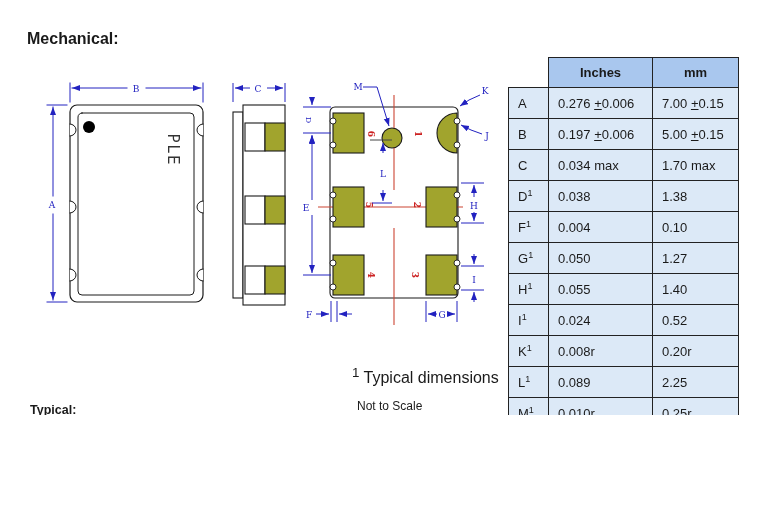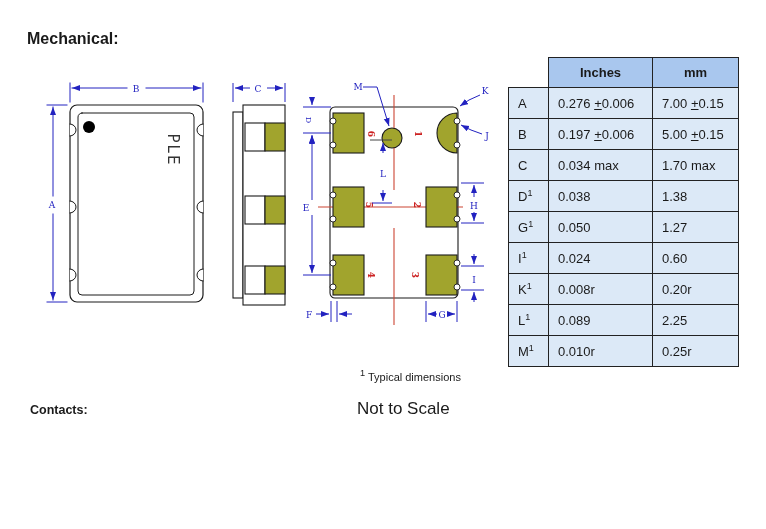--- a/index.html
+++ b/index.html
@@ -12,22 +12,22 @@
   #dimtable th,#dimtable td{border:1px solid #222;padding:0 0 0 9px;text-align:left;font-weight:normal;}
   #dimtable .corner{border:0;background:#fff;}
   #dimtable thead th.hd{background:#a9c7ee;font-weight:bold;text-align:center;height:29px;padding:0 16px;}
   #dimtable tbody th,#dimtable tbody td{background:#dce9f7;height:30px;}
   #dimtable col.c-lab{width:40px;}
   #dimtable col.c-in{width:104px;}
   #dimtable col.c-mm{width:86px;}
   #dimtable sup{font-size:9px;}
   .upl{text-decoration:underline;}
   
-  #notes{position:absolute;left:352px;top:365px;font-size:11px;line-height:16px;margin-left:8px;}
-  #note-scale{position:absolute;left:357px;top:399px;font-size:17px;}
+  #notes{position:absolute;left:352px;top:365px;font-size:16px;line-height:16px;}
+  #note-scale{position:absolute;left:357px;top:399px;font-size:12px;}
   #contacts{position:absolute;left:30px;top:370px;font-size:12.5px;line-height:16px;white-space:pre;}
   #contacts .b{font-weight:bold;}
 </style>
 </head>
 <body>
 
 <div id="stage">
 
   <div id="title">Mechanical:</div>
 
@@ -223,28 +223,38 @@
           <th>C</th>
           <td>0.034 max</td>
           <td>1.70 max</td>
         </tr>
         <tr>
           <th>D<sup>1</sup></th>
           <td>0.038</td>
           <td>1.38</td>
         </tr>
         <tr>
+          <th>F<sup>1</sup></th>
+          <td>0.004</td>
+          <td>0.10</td>
+        </tr>
+        <tr>
           <th>G<sup>1</sup></th>
           <td>0.050</td>
           <td>1.27</td>
         </tr>
         <tr>
+          <th>H<sup>1</sup></th>
+          <td>0.055</td>
+          <td>1.40</td>
+        </tr>
+        <tr>
           <th>I<sup>1</sup></th>
           <td>0.024</td>
-          <td>0.60</td>
+          <td>0.52</td>
         </tr>
         <tr>
           <th>K<sup>1</sup></th>
           <td>0.008r</td>
           <td>0.20r</td>
         </tr>
         <tr>
           <th>L<sup>1</sup></th>
           <td>0.089</td>
           <td>2.25</td>
@@ -256,21 +266,21 @@
         </tr>
       </tbody>
   </table>
 
   <div id="notes">
     <sup>1</sup><span> Typical dimensions</span>
   </div>
   <div id="note-scale">Not to Scale</div>
 
   <div id="contacts">
-    <div class="b">Contacts:</div>
+    <div class="b">Typical:</div>
     <div>  over</div>
     
     
     
     
   </div>
 
 </div>
 
 </body></html>

